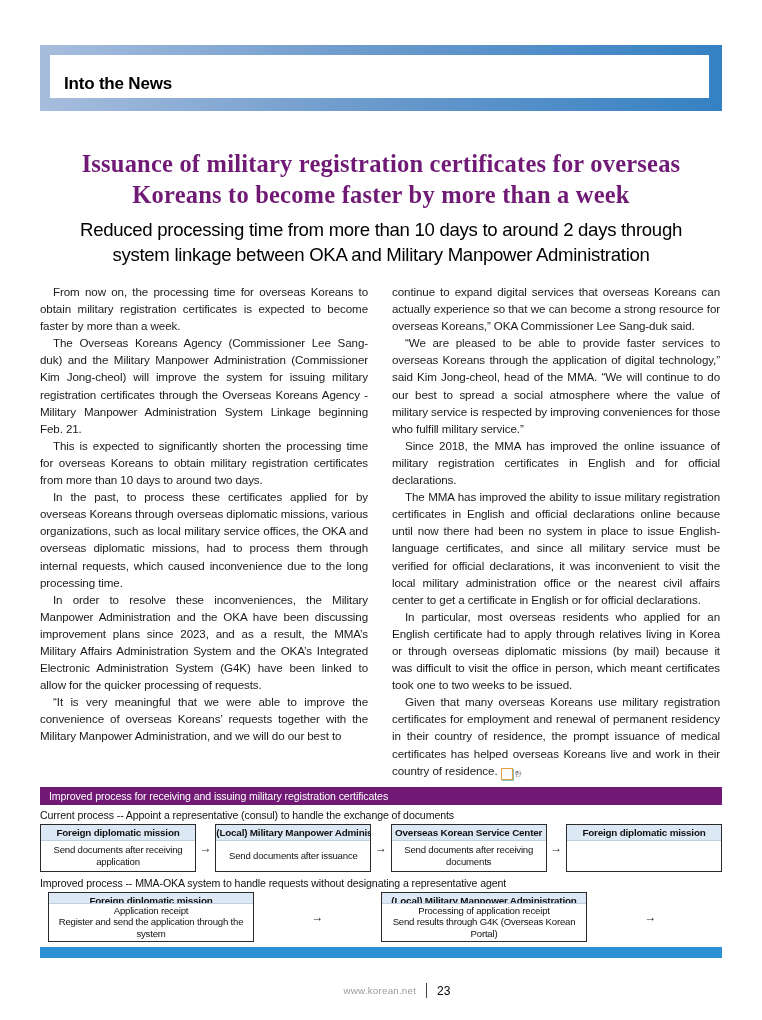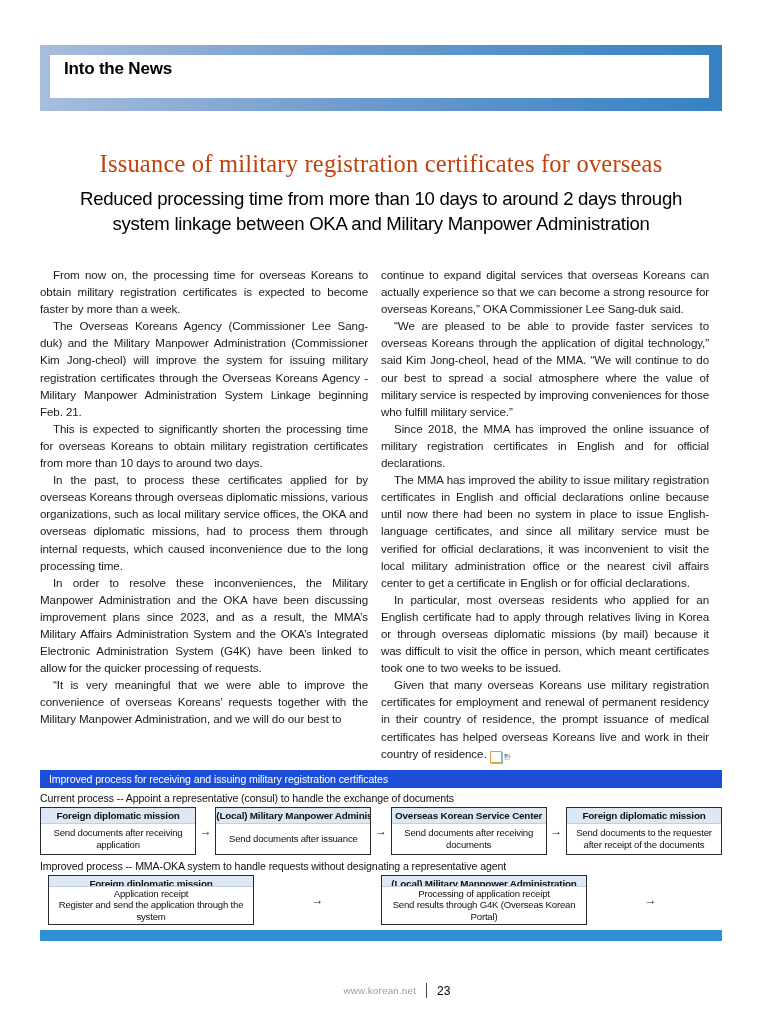--- a/index.html
+++ b/index.html
@@ -11,55 +11,55 @@
   .content{margin-left:40px;width:682px;box-sizing:border-box;}
 
   
   .banner{
     margin-top:45px;height:66px;box-sizing:border-box;
     background:linear-gradient(90deg,#a7bddd 0%,#6f9ccd 45%,#3581c3 100%);
     padding:10px 13px 13px 10px;
   }
   .banner-inner{
     background:#ffffff;height:100%;box-sizing:border-box;
-    padding:3px 0 0 14px;
+    padding:18px 0 0 14px;
   }
   .banner-title{
     font-size:17px;font-weight:bold;letter-spacing:-0.2px;color:#000;
     line-height:22px;
   }
 
   
   .headline{
-    margin-top:37px;text-align:center;color:#c2410c;
+    margin-top:37px;text-align:center;color:#701a75;
     font-family:"Liberation Serif","DejaVu Serif",serif;
-    font-weight:normal;font-size:24.5px;line-height:31px;letter-spacing:0.2px;
+    font-weight:bold;font-size:24.5px;line-height:31px;letter-spacing:0.2px;
   }
   .subhead{
     margin-top:7px;text-align:center;color:#000;
     font-size:18.6px;line-height:25px;letter-spacing:-0.3px;font-weight:normal;
   }
 
   
-  .cols{display:flex;gap:13px;margin-top:30px;}
+  .cols{display:flex;gap:24px;margin-top:16px;}
   .col{width:328px;text-align:justify;font-size:11.6px;line-height:17.1px;
        letter-spacing:-0.1px;color:#1a1a1a;}
   .col p{margin:0;text-indent:13px;}
   .col p.noindent{text-indent:0;}
   .endmark{
     display:inline-block;width:10px;height:10px;line-height:10px;
     font-size:7px;text-align:center;vertical-align:-1px;margin-left:3px;
     color:#555;border:1px solid #e0a13e;
     box-shadow:1px 1px 0 #7fc3c9;background:#fdfdfd;
   }
 
   
   .diagram{margin-top:7px;}
   .diag-bar{
-    height:18px;background:#1d4ed8;color:#ffffff;font-size:10.6px;
+    height:18px;background:#701a75;color:#ffffff;font-size:10.6px;
     line-height:18px;padding-left:9px;letter-spacing:-0.1px;
   }
   .diag-caption{font-size:10.6px;color:#111;margin:4px 0 3px 0;letter-spacing:-0.1px;}
   .flow-row{display:flex;align-items:stretch;margin-bottom:5px;}
   .fbox{
     border:1px solid #2a2a2a;background:#fff;display:flex;flex-direction:column;
     box-sizing:border-box;
   }
   .row-current .fbox{width:156px;height:48px;}
   .row-improved .fbox{width:206px;height:50px;}
@@ -97,20 +97,21 @@
   <div class="content">
 
     <div class="banner">
       <div class="banner-inner">
         <div class="banner-title">Into the News</div>
       </div>
     </div>
 
     <div class="headline">
       <div>Issuance of military registration certificates for overseas</div>
+      <div>Koreans to become faster by more than a week</div>
     </div>
 
     <div class="subhead">
       <div>Reduced processing time from more than 10 days to around 2 days through</div>
       <div>system linkage between OKA and Military Manpower Administration</div>
     </div>
 
     <div class="cols">
       <div class="col">
         <p>From now on, the processing time for overseas Koreans to obtain military registration certificates is expected to become faster by more than a week.</p>
@@ -145,21 +146,20 @@
           <div class="fbox-b">Send documents after issuance</div>
         </div>
         <div class="farrow">→</div>
         <div class="fbox">
           <div class="fbox-h">Overseas Korean Service Center</div>
           <div class="fbox-b">Send documents after receiving documents</div>
         </div>
         <div class="farrow">→</div>
         <div class="fbox">
           <div class="fbox-h">Foreign diplomatic mission</div>
-          <div class="fbox-b">Send documents to the requester after receipt of the documents</div>
         </div>
       </div>
 
       <div class="diag-caption">Improved process -- MMA-OKA system to handle requests without designating a representative agent</div>
       <div class="flow-row row-improved">
         <div class="fbox">
           <div class="fbox-h">Foreign diplomatic mission</div>
           <div class="fbox-b">
             <div>Application receipt</div>
             <div>Register and send the application through the system</div>

